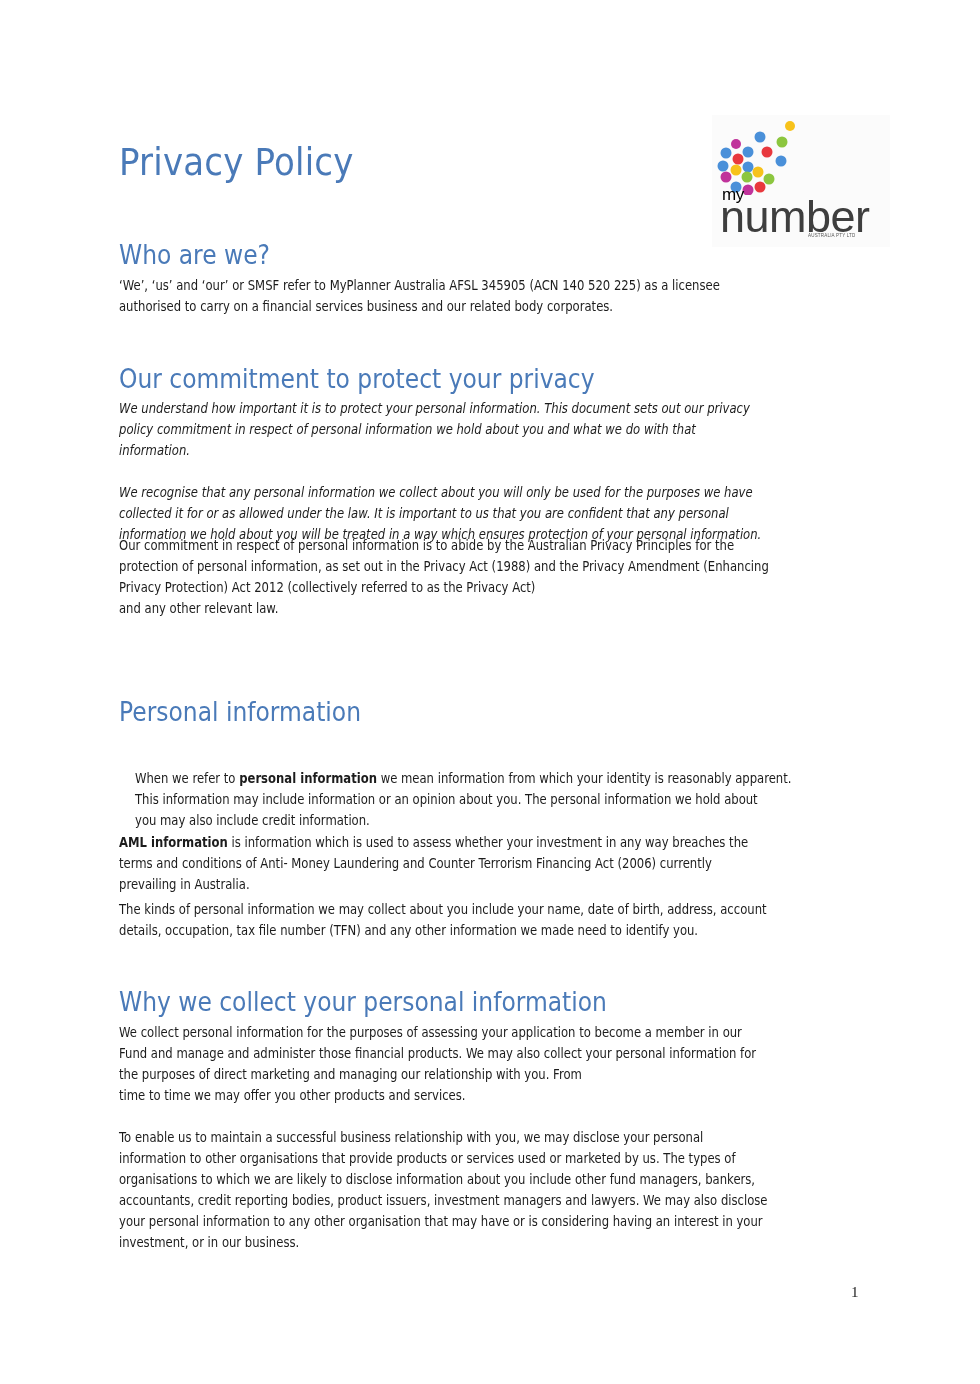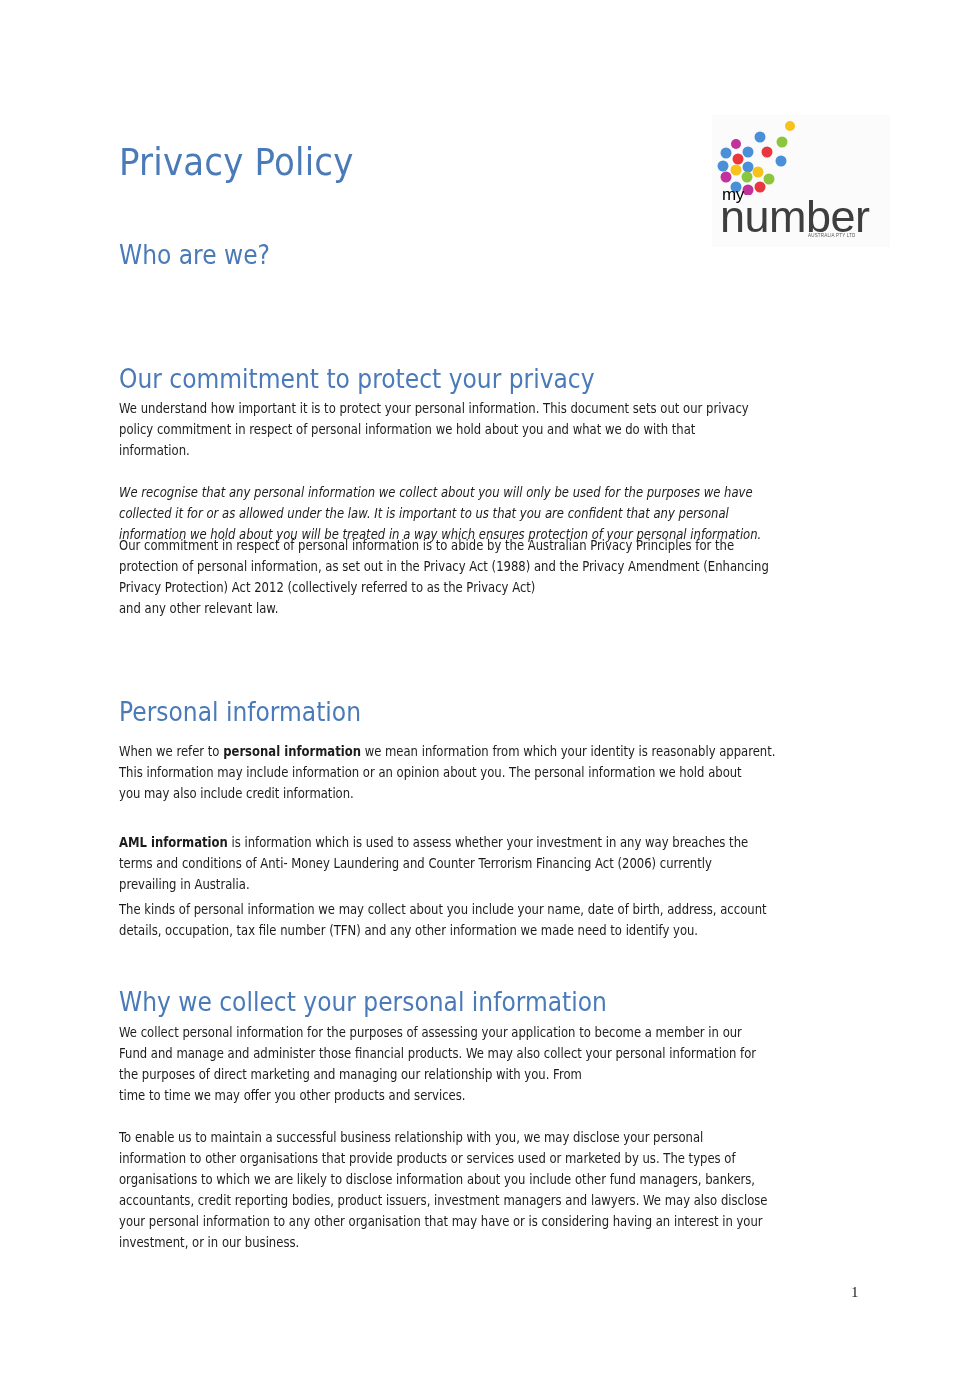--- a/index.html
+++ b/index.html
@@ -56,41 +56,45 @@
       <circle cx="24" cy="72" r="5.5" fill="#4a90d9"></circle>
       <circle cx="36" cy="75" r="5.5" fill="#c0339b"></circle>
       <circle cx="48" cy="72" r="5.5" fill="#e8383d"></circle>
     </svg>
     <span class="logo-my">my</span>
     <span class="logo-planner">number</span>
     <span class="logo-sub">AUSTRALIA PTY LTD</span>
   </div>
 
   <h2 class="h2" style="top:240px;">Who are we?</h2>
+  <div class="para" style="top:275px;">
+    <span class="line">‘We’, ‘us’ and ‘our’ or SMSF refer to MyPlanner Australia AFSL 345905 (ACN 140 520 225) as a licensee</span>
+    <span class="line">authorised to carry on a financial services business and our related body corporates.</span>
+  </div>
 
   <h2 class="h2" style="top:364px;">Our commitment to protect your privacy</h2>
-  <div class="para" style="top:398px;">
+  <div class="para" style="top:398px;font-style:italic;">
     <span class="line">We understand how important it is to protect your personal information. This document sets out our privacy</span>
     <span class="line">policy commitment in respect of personal information we hold about you and what we do with that</span>
     <span class="line">information.</span>
   </div>
   <div class="para" style="top:482px;font-style:italic;">
     <span class="line">We recognise that any personal information we collect about you will only be used for the purposes we have</span>
     <span class="line">collected it for or as allowed under the law. It is important to us that you are confident that any personal</span>
     <span class="line">information we hold about you will be treated in a way which ensures protection of your personal information.</span>
   </div>
   <div class="para" style="top:535px;">
     <span class="line">Our commitment in respect of personal information is to abide by the Australian Privacy Principles for the</span>
     <span class="line">protection of personal information, as set out in the Privacy Act (1988) and the Privacy Amendment (Enhancing</span>
     <span class="line">Privacy Protection) Act 2012 (collectively referred to as the Privacy Act)</span>
     <span class="line">and any other relevant law.</span>
   </div>
 
   <h2 class="h2" style="top:697px;">Personal information</h2>
-  <div class="para" style="top:741px;">
+  <div class="para" style="top:768px;margin-left:16px;">
     <span class="line"><span>When we refer to </span><span class="bold">personal information</span><span> we mean information from which your identity is reasonably apparent.</span></span>
     <span class="line">This information may include information or an opinion about you. The personal information we hold about</span>
     <span class="line">you may also include credit information.</span>
   </div>
   <div class="para" style="top:815px;margin-top:17px;">
     <span class="line"><span class="bold">AML information</span><span> is information which is used to assess whether your investment in any way breaches the</span></span>
     <span class="line">terms and conditions of Anti- Money Laundering and Counter Terrorism Financing Act (2006) currently</span>
     <span class="line">prevailing in Australia.</span>
   </div>
   <div class="para" style="top:899px;">

